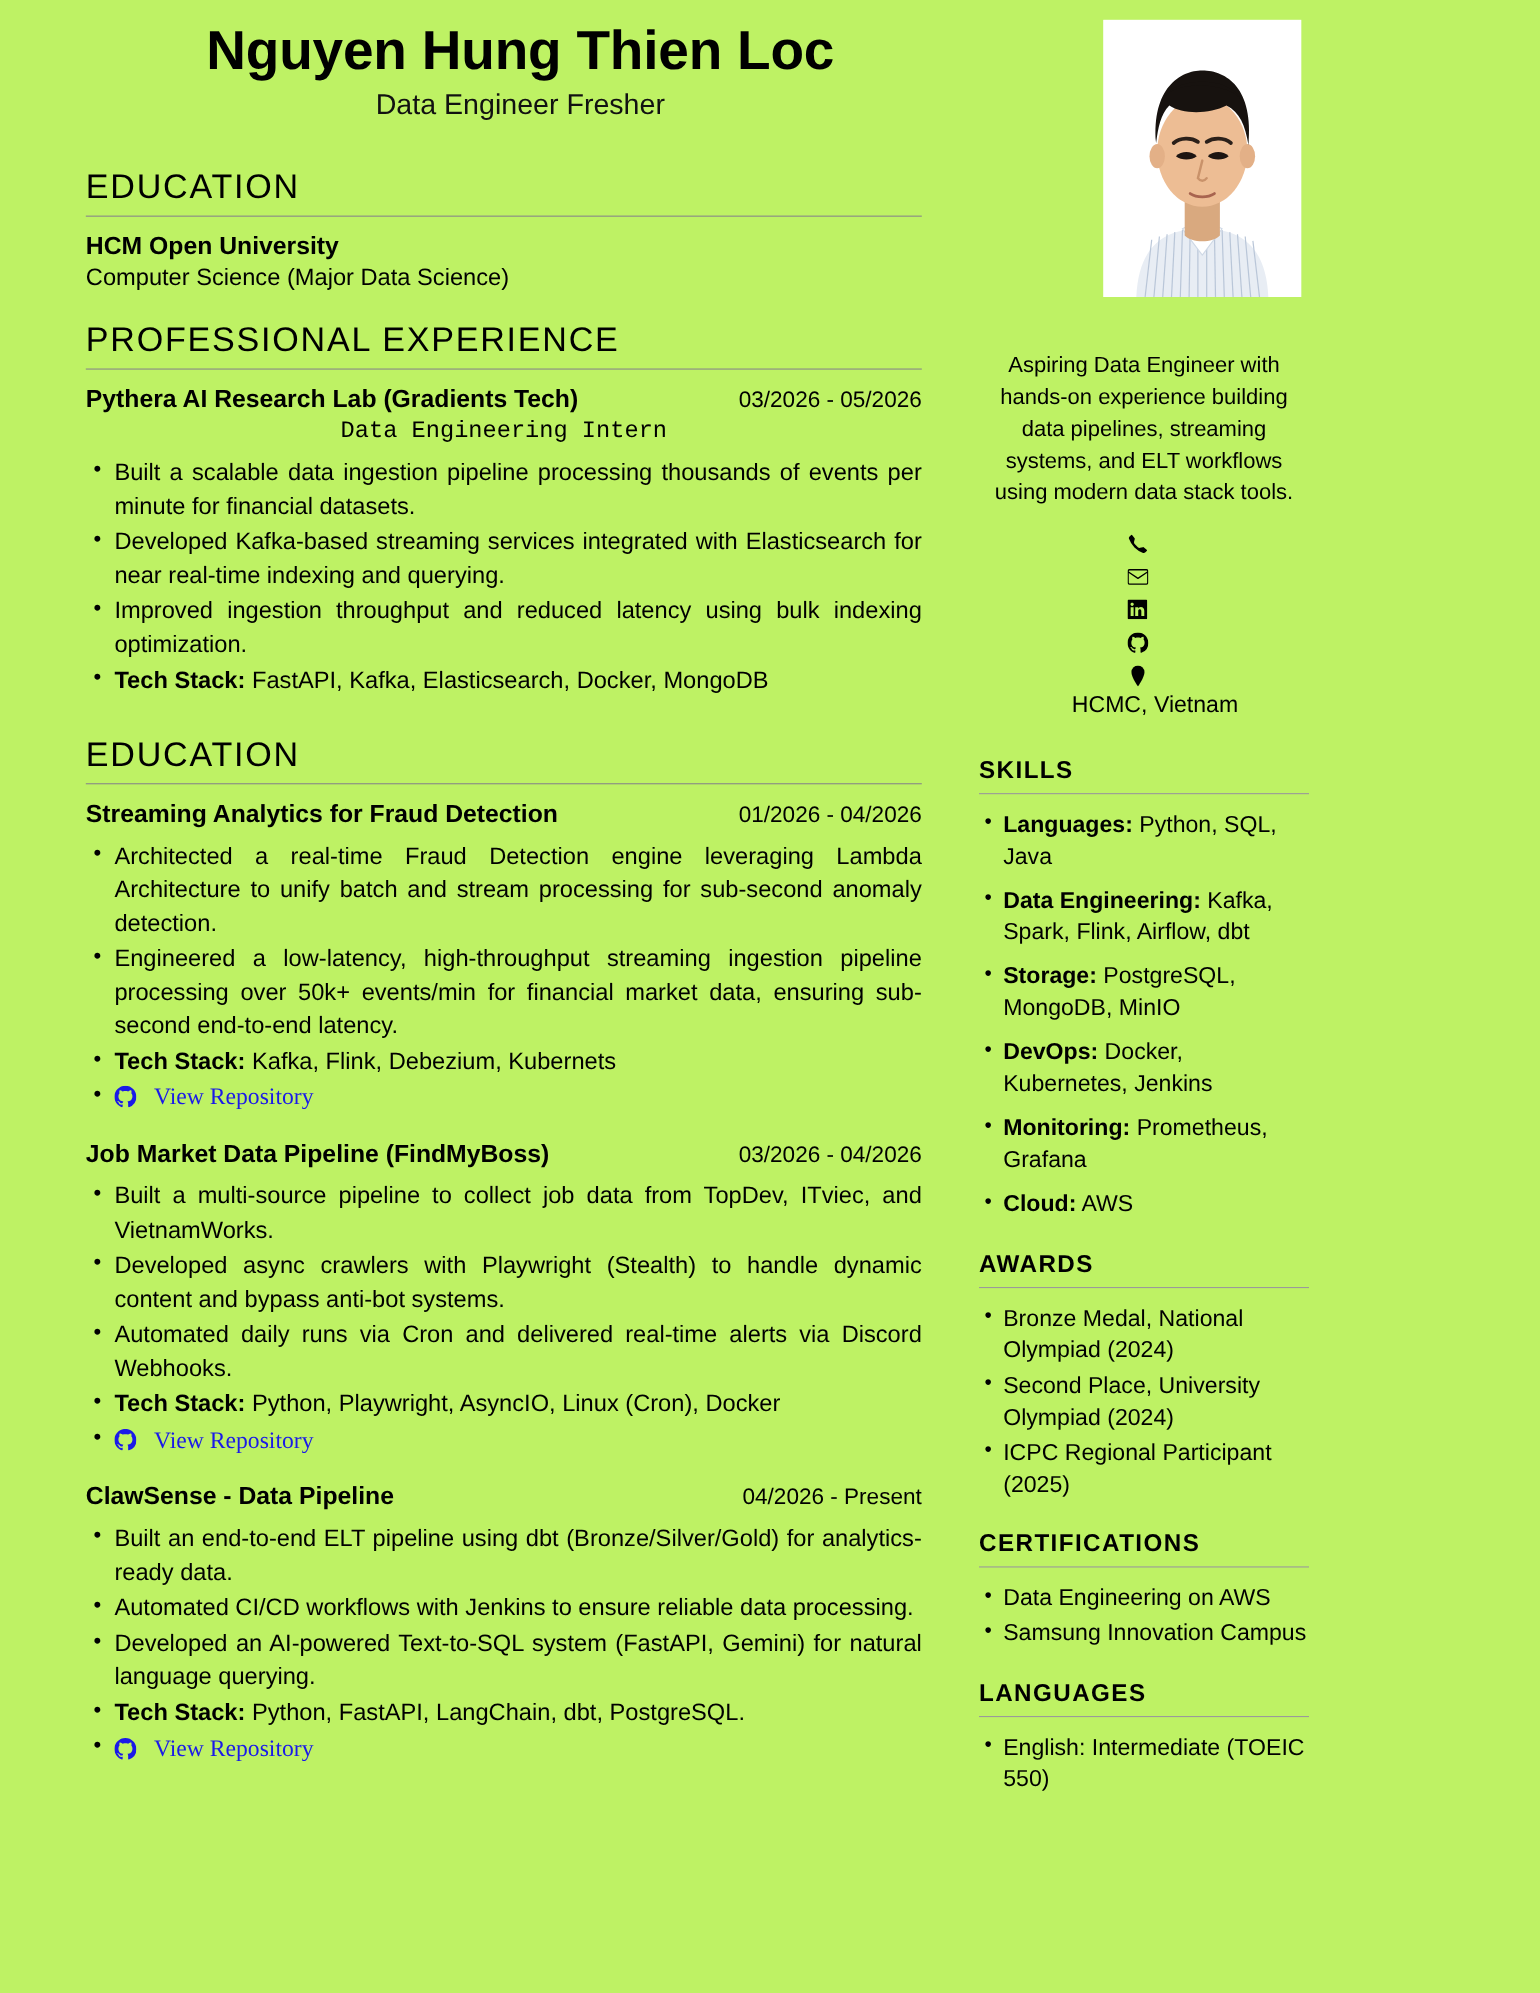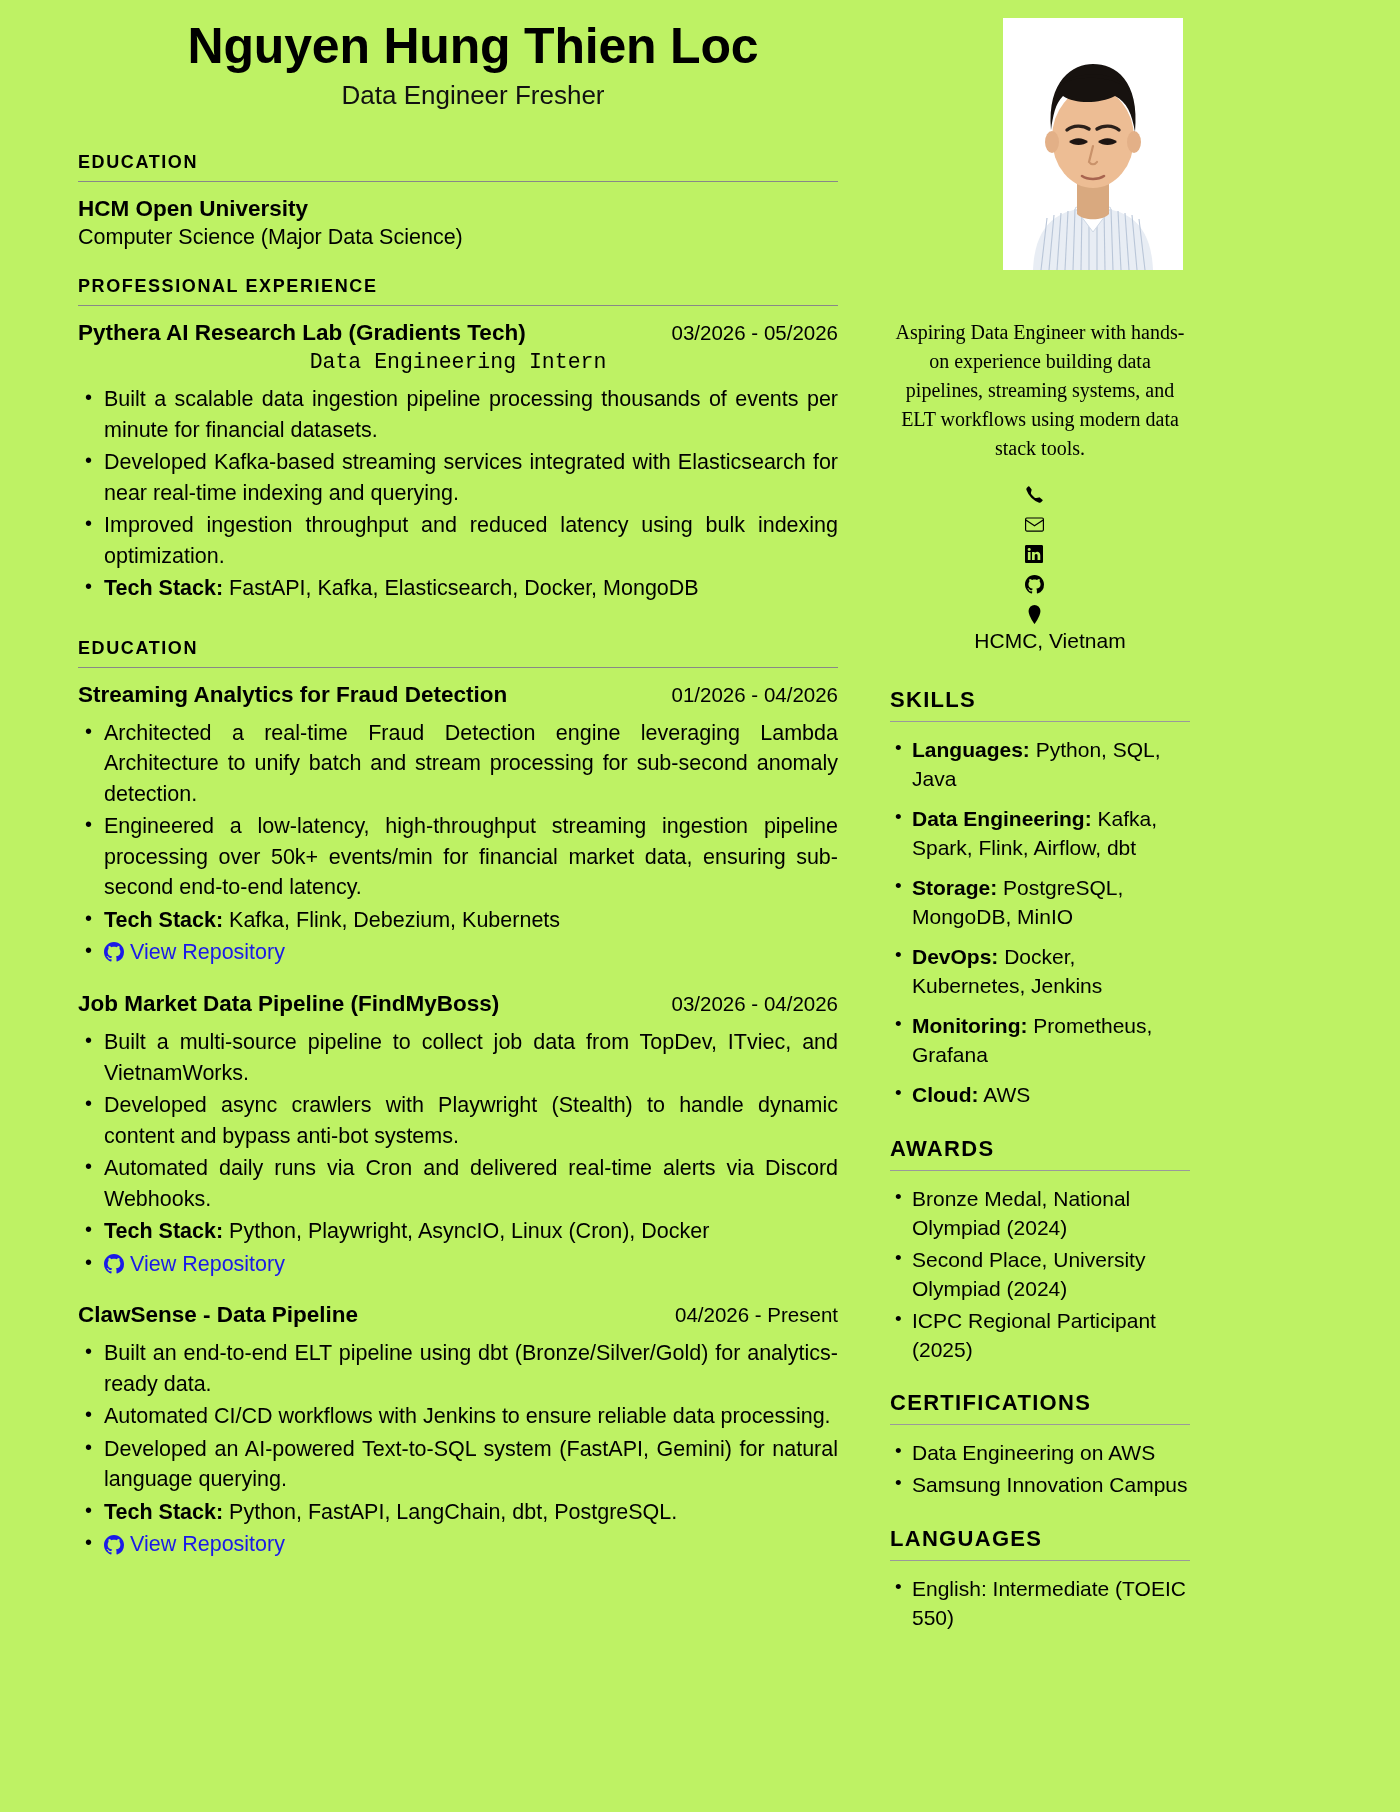--- a/index.html
+++ b/index.html
@@ -67,23 +67,23 @@
   .col-right {
     position: absolute;
     left: 890px;
     top: 150px;
     width: 300px;
   }
 
   
   .sec-head {
     font-family: "Liberation Sans", sans-serif;
-    font-size: 18px;
+    font-size: 31px;
     letter-spacing: 1.6px;
-    font-weight: bold;
+    font-weight: normal;
     margin: 0 0 8px 0;
     color: #000;
   }
   .sec-head.bold-right {
     font-weight: bold;
     font-size: 22px;
     letter-spacing: 1.3px;
   }
   .rule {
     border: 0;
@@ -147,32 +147,32 @@
     left: 7px;
     top: -1px;
     font-size: 20px;
   }
   ul.bullets > li.nojustify { text-align: left; }
   .b { font-weight: bold; }
 
   .repo-link {
     color: #1a1ae8;
     text-decoration: none;
-    font-family: Liberation Sans, sans-serif;
+    font-family: Liberation Serif, serif;
     font-size: 21.5px;
     display: inline-flex;
     align-items: center;
-    gap: 6px;
+    gap: 16px;
   }
   .gh-ico { width: 20px; height: 20px; display: inline-block; vertical-align: -3px; }
   .gh-ico svg { display: block; }
 
   
   .summary {
-    font-family: Liberation Serif, serif;
+    font-family: Liberation Sans, sans-serif;
     font-size: 20px;
     line-height: 1.45;
     text-align: center;
     margin-bottom: 16px;
   }
   .contact-list { margin: 0 0 34px 0; padding: 0; list-style: none; }
   .contact-row {
     display: flex;
     align-items: center;
     min-height: 29px;

